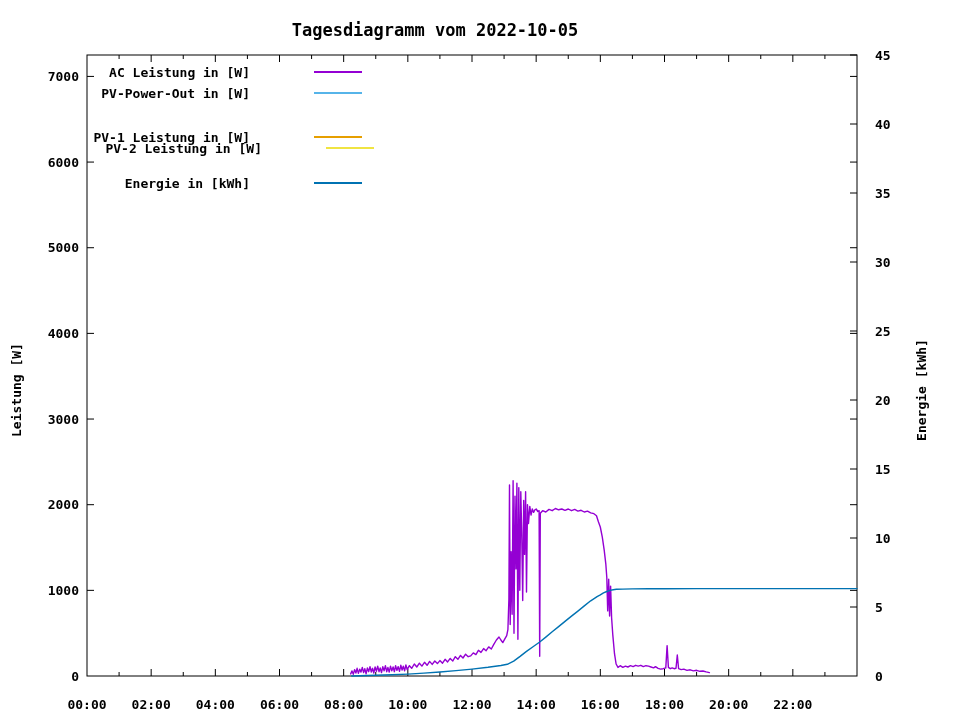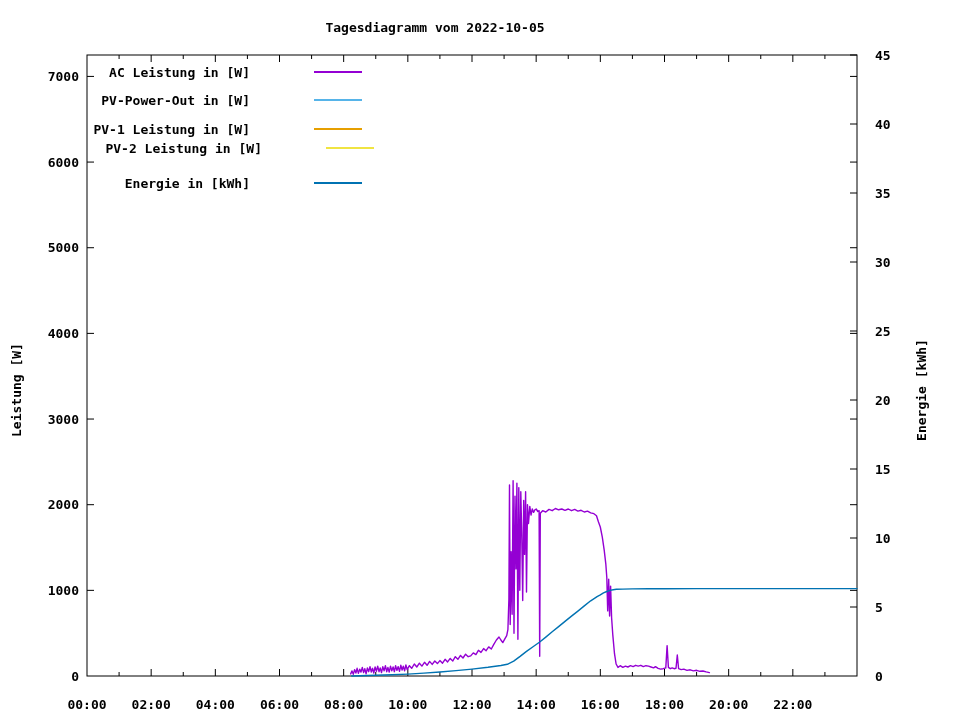--- a/index.html
+++ b/index.html
@@ -3,21 +3,21 @@
 <meta charset="utf-8">
 <style>
   html,body{margin:0;padding:0;background:#fff;}
   .canvas{
     position:relative;width:960px;height:720px;background:#ffffff;overflow:hidden;
     font-family:"DejaVu Sans Mono","Liberation Mono",monospace;
     font-weight:bold;color:#000;
   }
   .chart-title{
     position:absolute;left:0;top:20px;width:870px;text-align:center;
-    font-size:13px;letter-spacing:0px;
+    font-size:17px;letter-spacing:0px;
   }
   .ylabel{position:absolute;width:144px;height:16px;text-align:center;font-size:13px;
     transform:rotate(-90deg);}
   .ylabel.left{left:-55px;top:382px;}
   .ylabel.right{left:850px;top:382px;}
   #legend{position:absolute;left:0;top:0;width:960px;height:200px;pointer-events:none;}
   .legend-row{position:absolute;left:0;height:19px;width:420px;}
   .legend-label{position:absolute;left:0;top:0;width:250px;height:19px;line-height:19px;
     text-align:right;font-size:13px;white-space:pre;}
   .legend-swatch{position:absolute;left:314px;top:8px;width:48px;height:2px;}
@@ -132,25 +132,25 @@
       <line x1="857" y1="55" x2="850" y2="55" stroke="#000000" stroke-width="1"></line>
       <text x="875" y="59.5" text-anchor="start" font-size="13" font-weight="bold" fill="#000" font-family="&quot;DejaVu Sans Mono&quot;,&quot;Liberation Mono&quot;,monospace">45</text>
       <polyline points="350.7,673.9 352.0,670.9 353.3,674.3 354.6,669.6 355.9,673.0 357.1,668.3 358.4,673.4 359.7,669.1 361.0,672.1 362.3,667.4 363.6,672.6 364.8,668.7 366.1,673.9 367.4,667.9 368.7,671.7 370.0,666.6 371.3,672.1 372.5,668.3 373.8,673.0 375.1,667.0 376.4,671.3 377.7,666.1 379.0,671.7 380.2,667.9 381.5,672.6 382.8,666.6 384.1,670.9 385.4,665.7 386.7,671.7 387.9,667.4 389.2,672.1 390.5,666.1 391.8,670.9 393.1,667.0 394.4,671.7 395.6,665.7 396.9,670.4 398.2,666.6 399.5,671.3 400.8,665.3 402.1,670.0 403.3,666.1 404.6,670.9 405.9,664.9 407.2,669.6 409.4,665.7 411.7,668.3 414.3,664.0 416.8,667.0 419.4,663.2 421.9,666.1 424.5,662.3 427.1,665.3 429.6,661.4 432.2,664.4 434.8,661.0 437.4,663.6 439.9,660.6 442.5,663.2 445.1,659.3 447.6,661.9 450.2,658.4 452.8,661.0 455.3,656.7 457.9,659.3 460.5,655.4 463.0,658.0 465.6,654.2 468.2,656.7 470.7,655.9 473.3,652.9 475.9,654.6 478.4,650.3 481.0,652.4 483.6,648.6 486.1,650.7 488.7,646.9 491.3,649.0 493.8,644.3 496.4,640.0 499.0,637.0 500.9,640.0 502.8,642.6 504.7,639.2 506.7,635.7 507.9,629.7 508.9,598.9 509.5,485.0 510.2,624.6 511.1,551.8 512.1,614.3 513.1,480.7 514.0,633.2 515.0,496.1 516.0,568.9 516.9,483.3 517.9,639.2 518.8,487.6 519.8,590.3 520.8,491.8 521.7,532.1 522.7,600.6 523.7,500.4 524.6,554.4 525.6,491.8 526.5,592.1 527.5,504.7 528.5,523.5 529.8,506.4 531.0,515.0 532.3,509.0 533.6,512.4 534.9,509.8 536.2,509.0 537.8,511.5 539.1,510.7 539.7,656.3 540.3,513.3 542.6,510.7 545.8,512.0 549.0,509.4 552.2,510.7 555.4,508.5 558.6,509.8 561.8,509.0 565.0,510.3 568.3,509.0 571.5,510.7 574.7,509.4 577.9,511.1 581.1,510.3 584.3,512.0 587.5,511.1 590.7,512.8 593.9,513.7 596.5,515.8 598.4,521.8 600.3,527.0 602.3,537.2 604.2,550.1 605.8,563.8 606.8,577.5 607.7,610.9 608.7,579.2 609.6,616.0 610.6,586.1 611.6,617.8 612.8,634.9 614.5,653.7 616.1,664.0 618.0,667.4 620.2,665.7 622.8,667.4 625.4,666.1 627.9,667.0 630.5,665.7 633.1,666.6 635.6,665.3 638.2,666.1 640.8,665.3 643.3,666.6 645.9,665.7 648.5,666.1 651.0,667.0 653.6,667.9 655.5,666.6 658.1,668.3 660.6,669.1 663.2,668.7 665.8,667.9 667.1,645.6 668.4,667.4 670.3,668.7 672.2,667.9 674.1,668.7 676.0,668.3 677.3,655.0 678.6,668.7 681.2,669.6 683.8,669.1 687.0,670.4 690.2,669.8 693.4,670.9 696.6,670.3 699.8,671.3 703.0,671.0 706.2,671.9 709.4,672.6" fill="none" stroke="#9400d3" stroke-width="1.4" stroke-linejoin="round" stroke-linecap="round"></polyline>
       <polyline points="351.7,676.0 375.8,675.3 391.8,674.8 407.8,674.1 423.9,673.1 439.9,672.0 456.0,670.6 472.0,669.1 488.0,667.3 500.9,665.5 507.3,664.3 513.7,661.1 520.1,656.4 526.5,651.4 533.0,646.7 539.4,642.2 545.8,637.1 552.2,631.8 558.6,626.6 565.0,621.4 571.5,616.1 577.9,611.1 584.3,605.9 590.7,600.8 597.1,596.6 600.3,594.9 603.5,592.9 606.8,591.5 610.0,590.4 613.2,589.8 616.4,589.3 622.8,589.1 632.4,588.9 648.5,588.8 664.5,588.8 696.6,588.6 728.7,588.6 792.8,588.6 857.0,588.6" fill="none" stroke="#0072b2" stroke-width="1.4" stroke-linejoin="round" stroke-linecap="round"></polyline>
     </svg>
   <div id="legend">
       <div class="legend-row" style="top: 63px;">
         <div class="legend-label">AC Leistung in [W]</div>
         <div class="legend-swatch" style="background: rgb(148, 0, 211);"></div>
       </div>
-      <div class="legend-row" style="top: 91px;">
+      <div class="legend-row" style="top: 84px;">
         <div class="legend-label">PV-Power-Out in [W]</div>
         <div class="legend-swatch" style="background: rgb(86, 180, 233);"></div>
       </div>
-      <div class="legend-row" style="top: 120px;">
+      <div class="legend-row" style="top: 128px;">
         <div class="legend-label">PV-1 Leistung in [W]</div>
         <div class="legend-swatch" style="background: rgb(230, 159, 0);"></div>
       </div>
       <div class="legend-row" style="top: 139px; margin-left: 12px;">
         <div class="legend-label">PV-2 Leistung in [W]</div>
         <div class="legend-swatch" style="background: rgb(240, 228, 66);"></div>
       </div>
       <div class="legend-row" style="top: 174px;">
         <div class="legend-label">Energie in [kWh]</div>
         <div class="legend-swatch" style="background: rgb(0, 114, 178);"></div>

